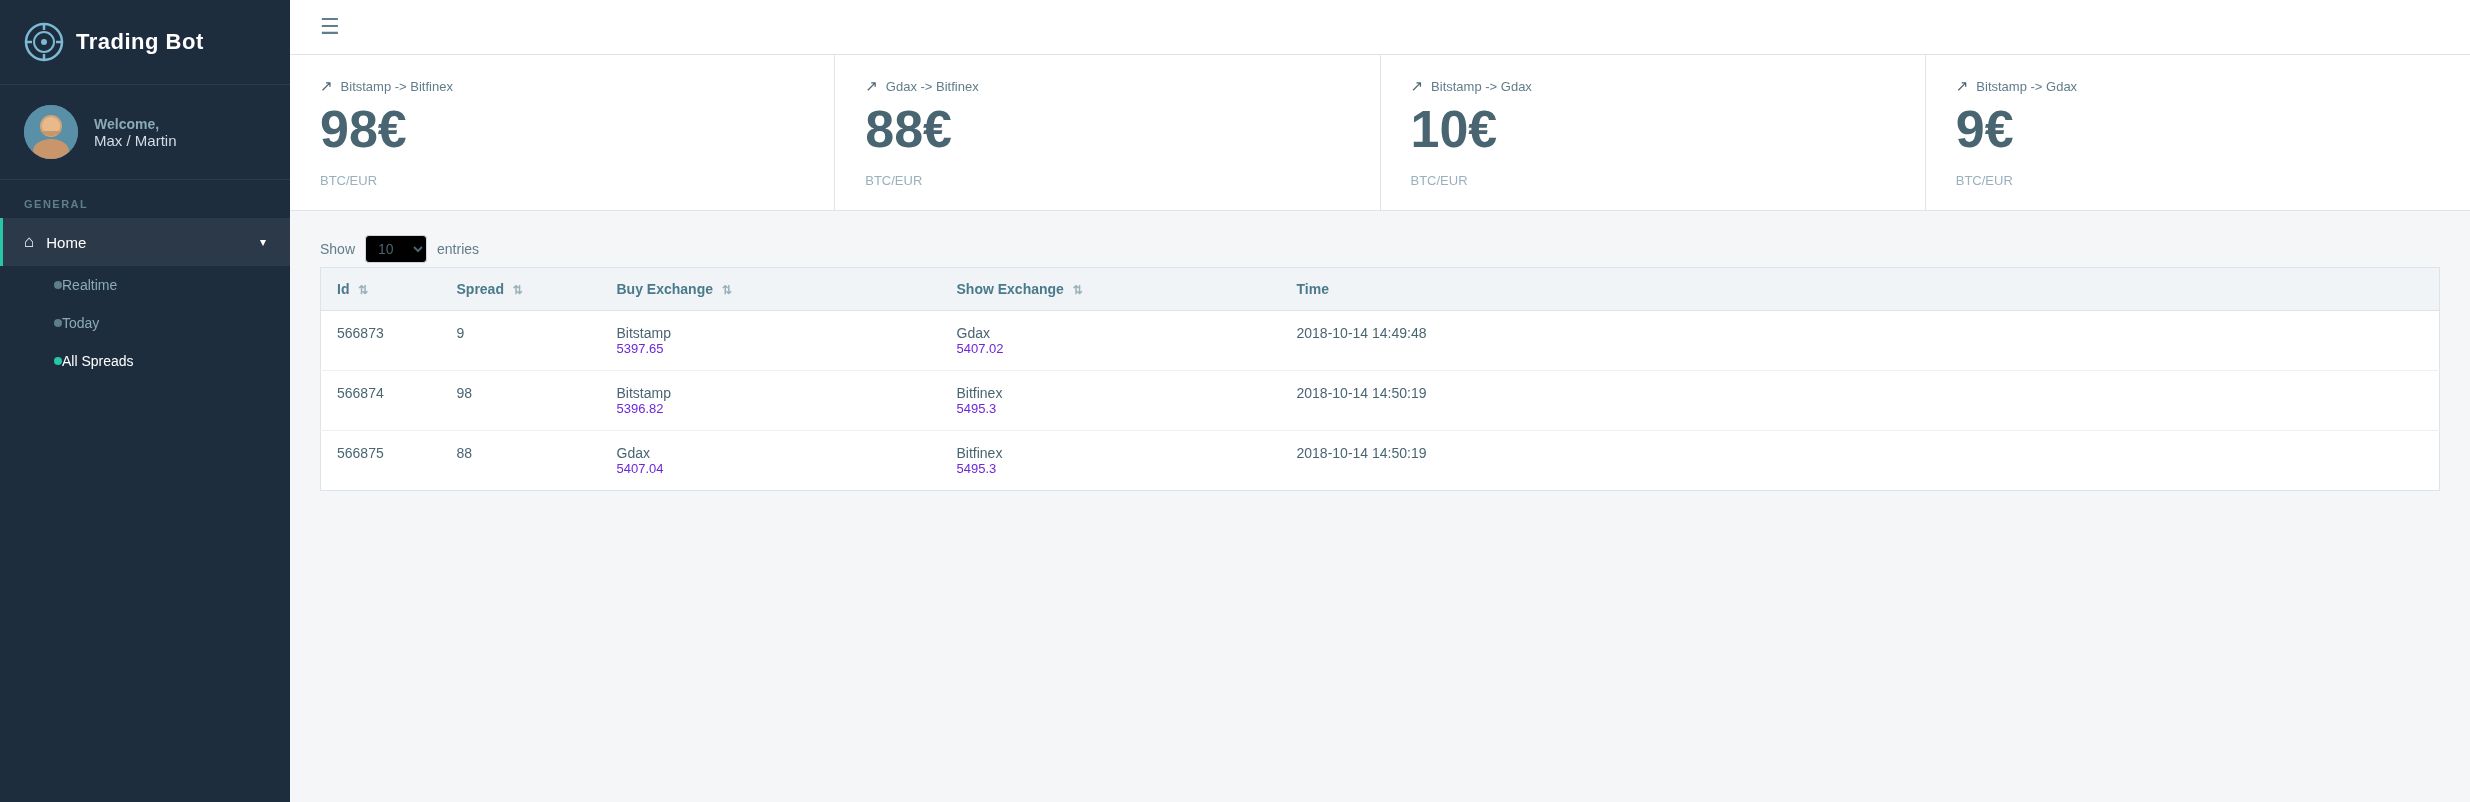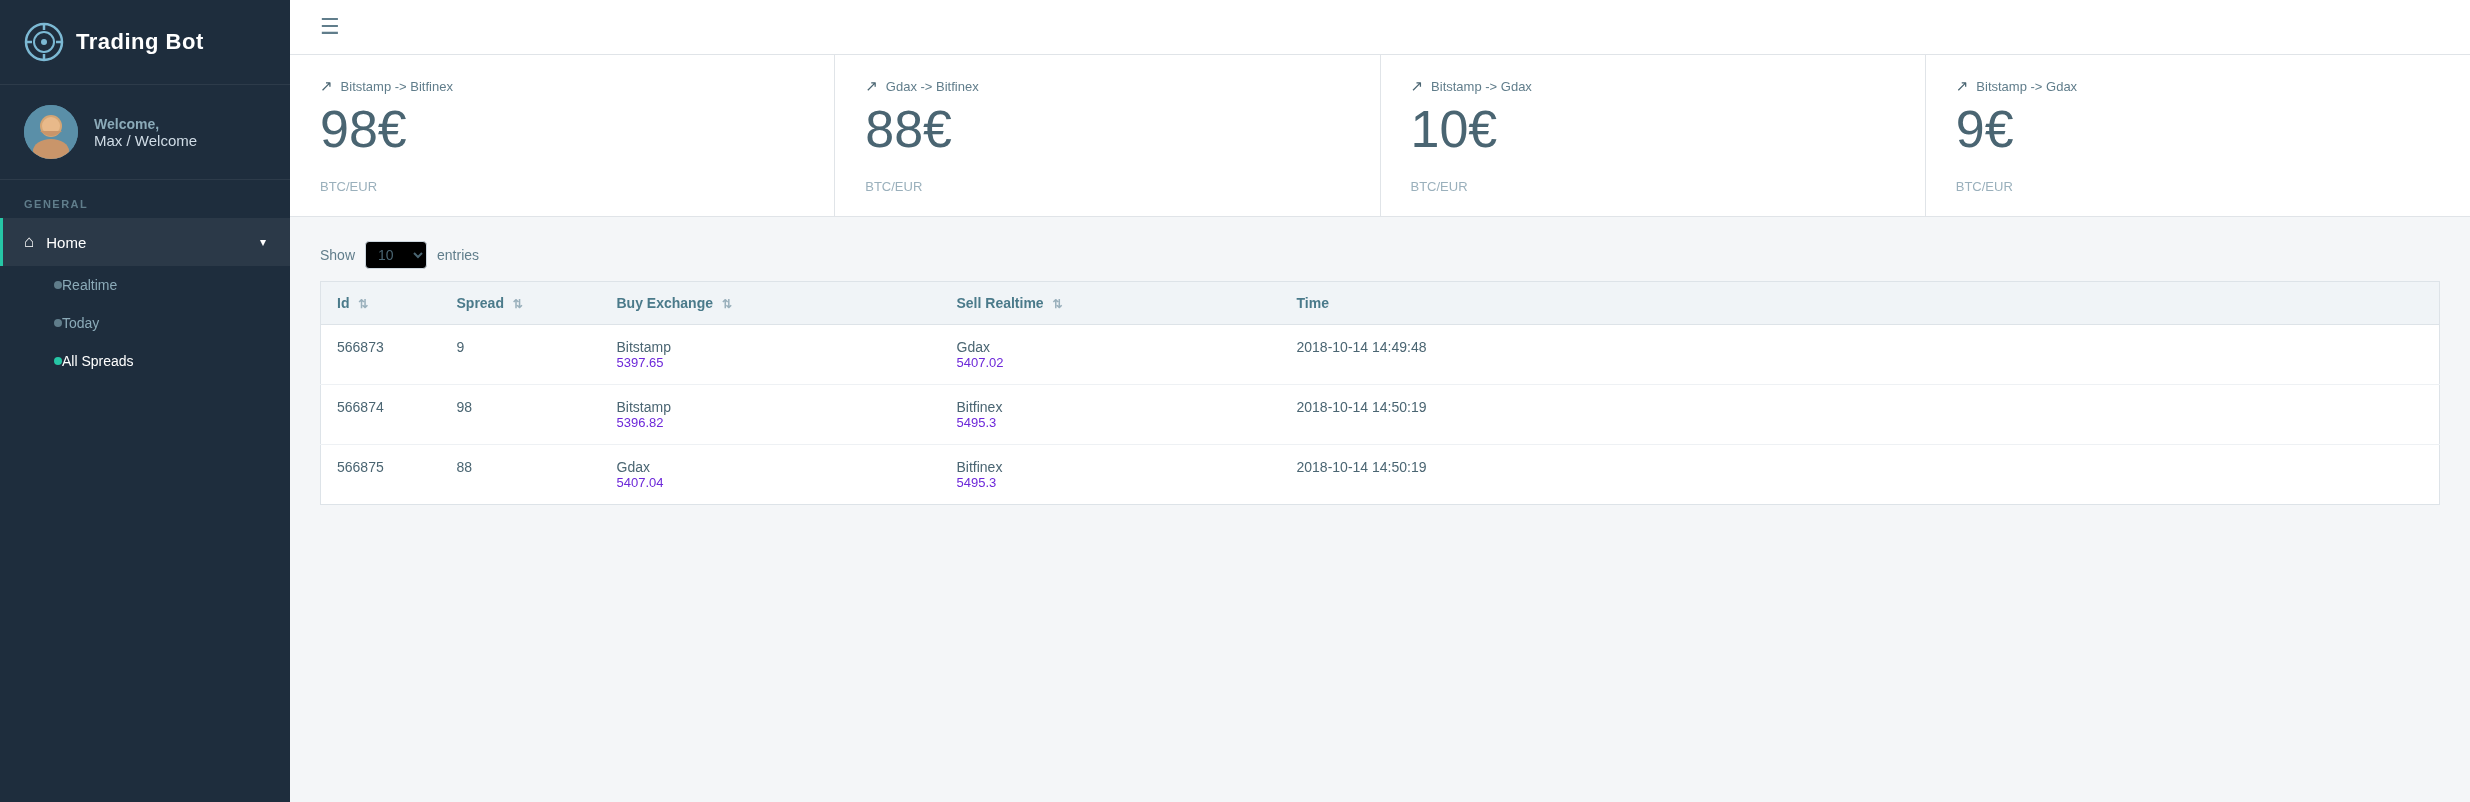--- a/index.html
+++ b/index.html
@@ -152,39 +152,39 @@
     .stat-label {
       display: flex;
       align-items: center;
       gap: 8px;
       color: #607d8b;
       font-size: 13px;
       margin-bottom: 8px;
     }
     .stat-value {
       font-size: 52px;
-      font-weight: 400;
+      font-weight: 700;
       color: #4a6572;
       line-height: 1;
-      margin-bottom: 24px;
+      margin-bottom: 18px;
     }
     .stat-subtitle {
       color: #9ab0bc;
       font-size: 13px;
     }
 
     
     .table-section {
       padding: 24px 30px;
     }
     .show-entries {
       display: flex;
       align-items: center;
       gap: 10px;
-      margin-bottom: 12px;
+      margin-bottom: 4px;
       font-size: 14px;
       color: #607d8b;
     }
     .entries-select {
       border: 1px solid #ccd6de;
       border-radius: 4px;
       padding: 4px 8px;
       font-size: 14px;
       color: #4a6572;
       background: #000000;
@@ -248,21 +248,21 @@
       <svg viewBox="0 0 54 54">
         <rect width="54" height="54" fill="#5a8fa8"></rect>
         <ellipse cx="27" cy="21" rx="11" ry="11" fill="#d4a574"></ellipse>
         <ellipse cx="27" cy="46" rx="18" ry="12" fill="#c9956a"></ellipse>
         <ellipse cx="27" cy="21" rx="9" ry="9" fill="#e8b98a"></ellipse>
         <path d="M16 26 Q27 36 38 26" fill="#c9956a"></path>
       </svg>
     </div>
     <div>
       <div class="welcome-text">Welcome,</div>
-      <div class="user-name">Max / Welcome</div>
+      <div class="user-name">Max / Martin</div>
     </div>
   </div>
 
   <div class="sidebar-section-label">GENERAL</div>
 
   <div class="nav-item active">
     <span style="font-size:17px;">⌂</span>
     <span>Home</span>
     <span class="chevron">▾</span>
   </div>
@@ -343,21 +343,21 @@
           </th>
           <th class="col-spread">
             <span>Spread</span>
             <span class="sort-icon">⇅</span>
           </th>
           <th class="col-buy">
             <span>Buy Exchange</span>
             <span class="sort-icon">⇅</span>
           </th>
           <th class="col-sell">
-            <span>Sell Realtime</span>
+            <span>Show Exchange</span>
             <span class="sort-icon">⇅</span>
           </th>
           <th class="col-time">
             <span>Time</span>
           </th>
         </tr>
       </thead>
       <tbody>
         <tr>
           <td class="col-id">566873</td>

